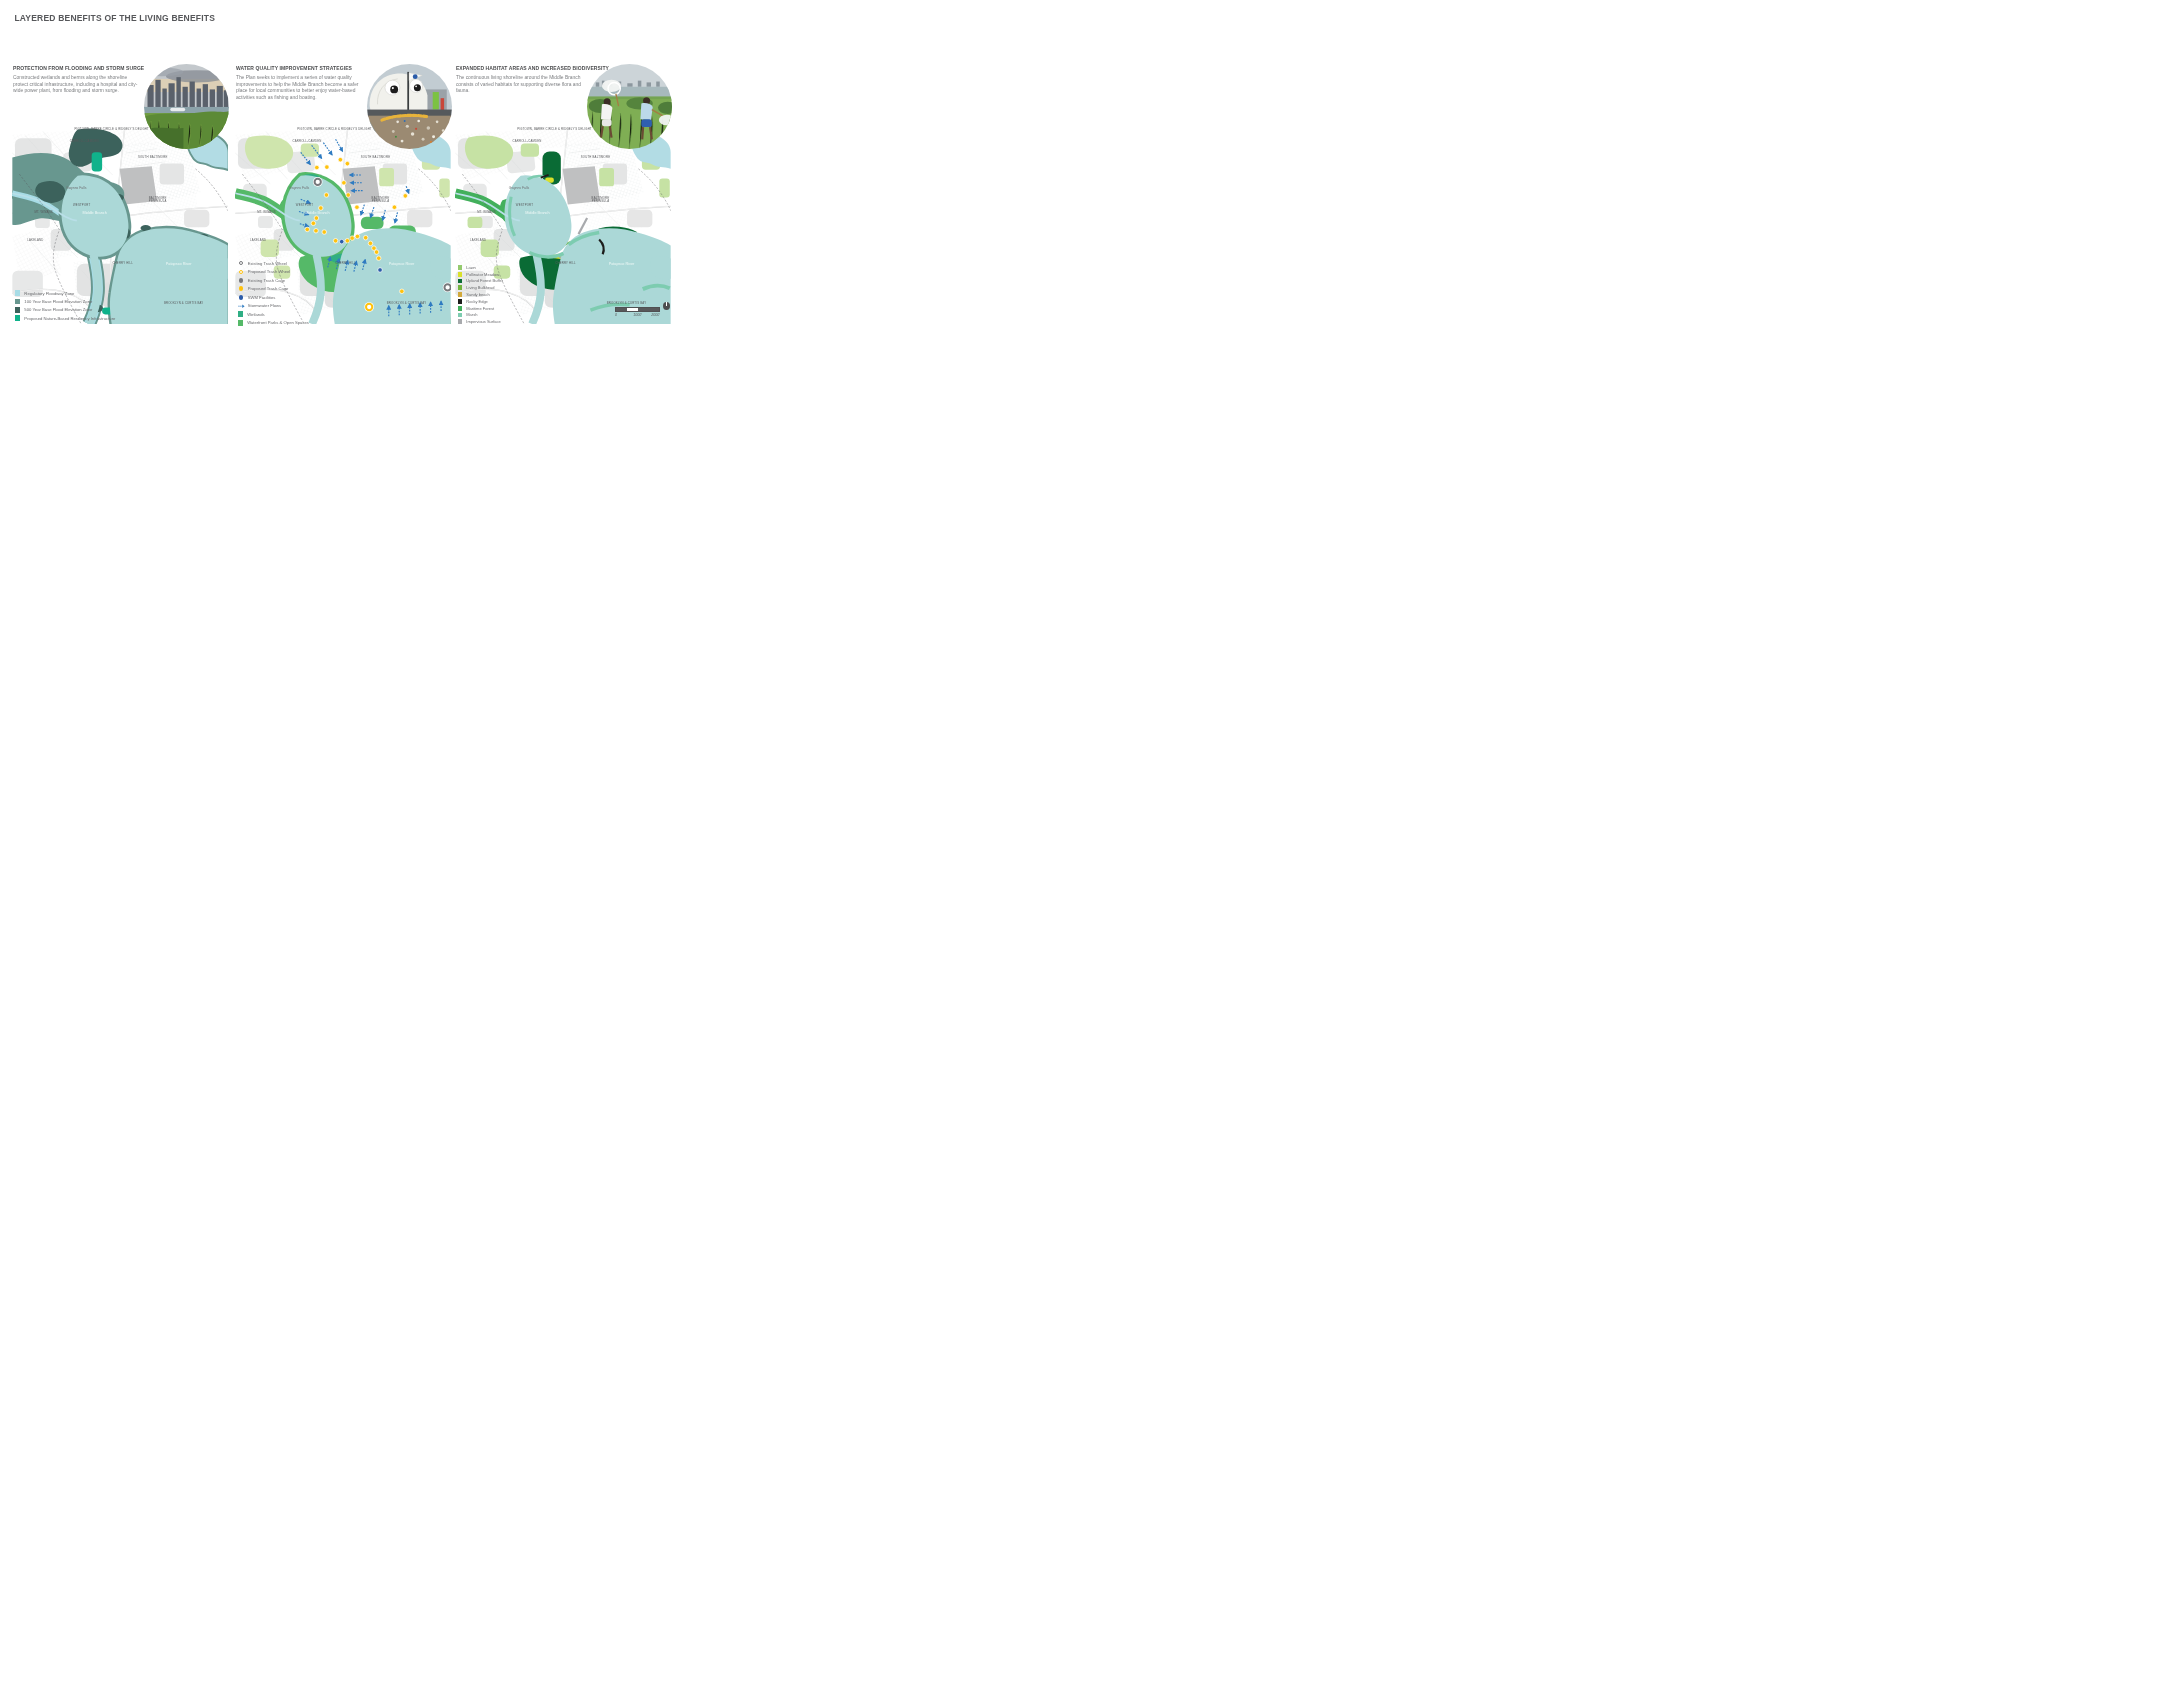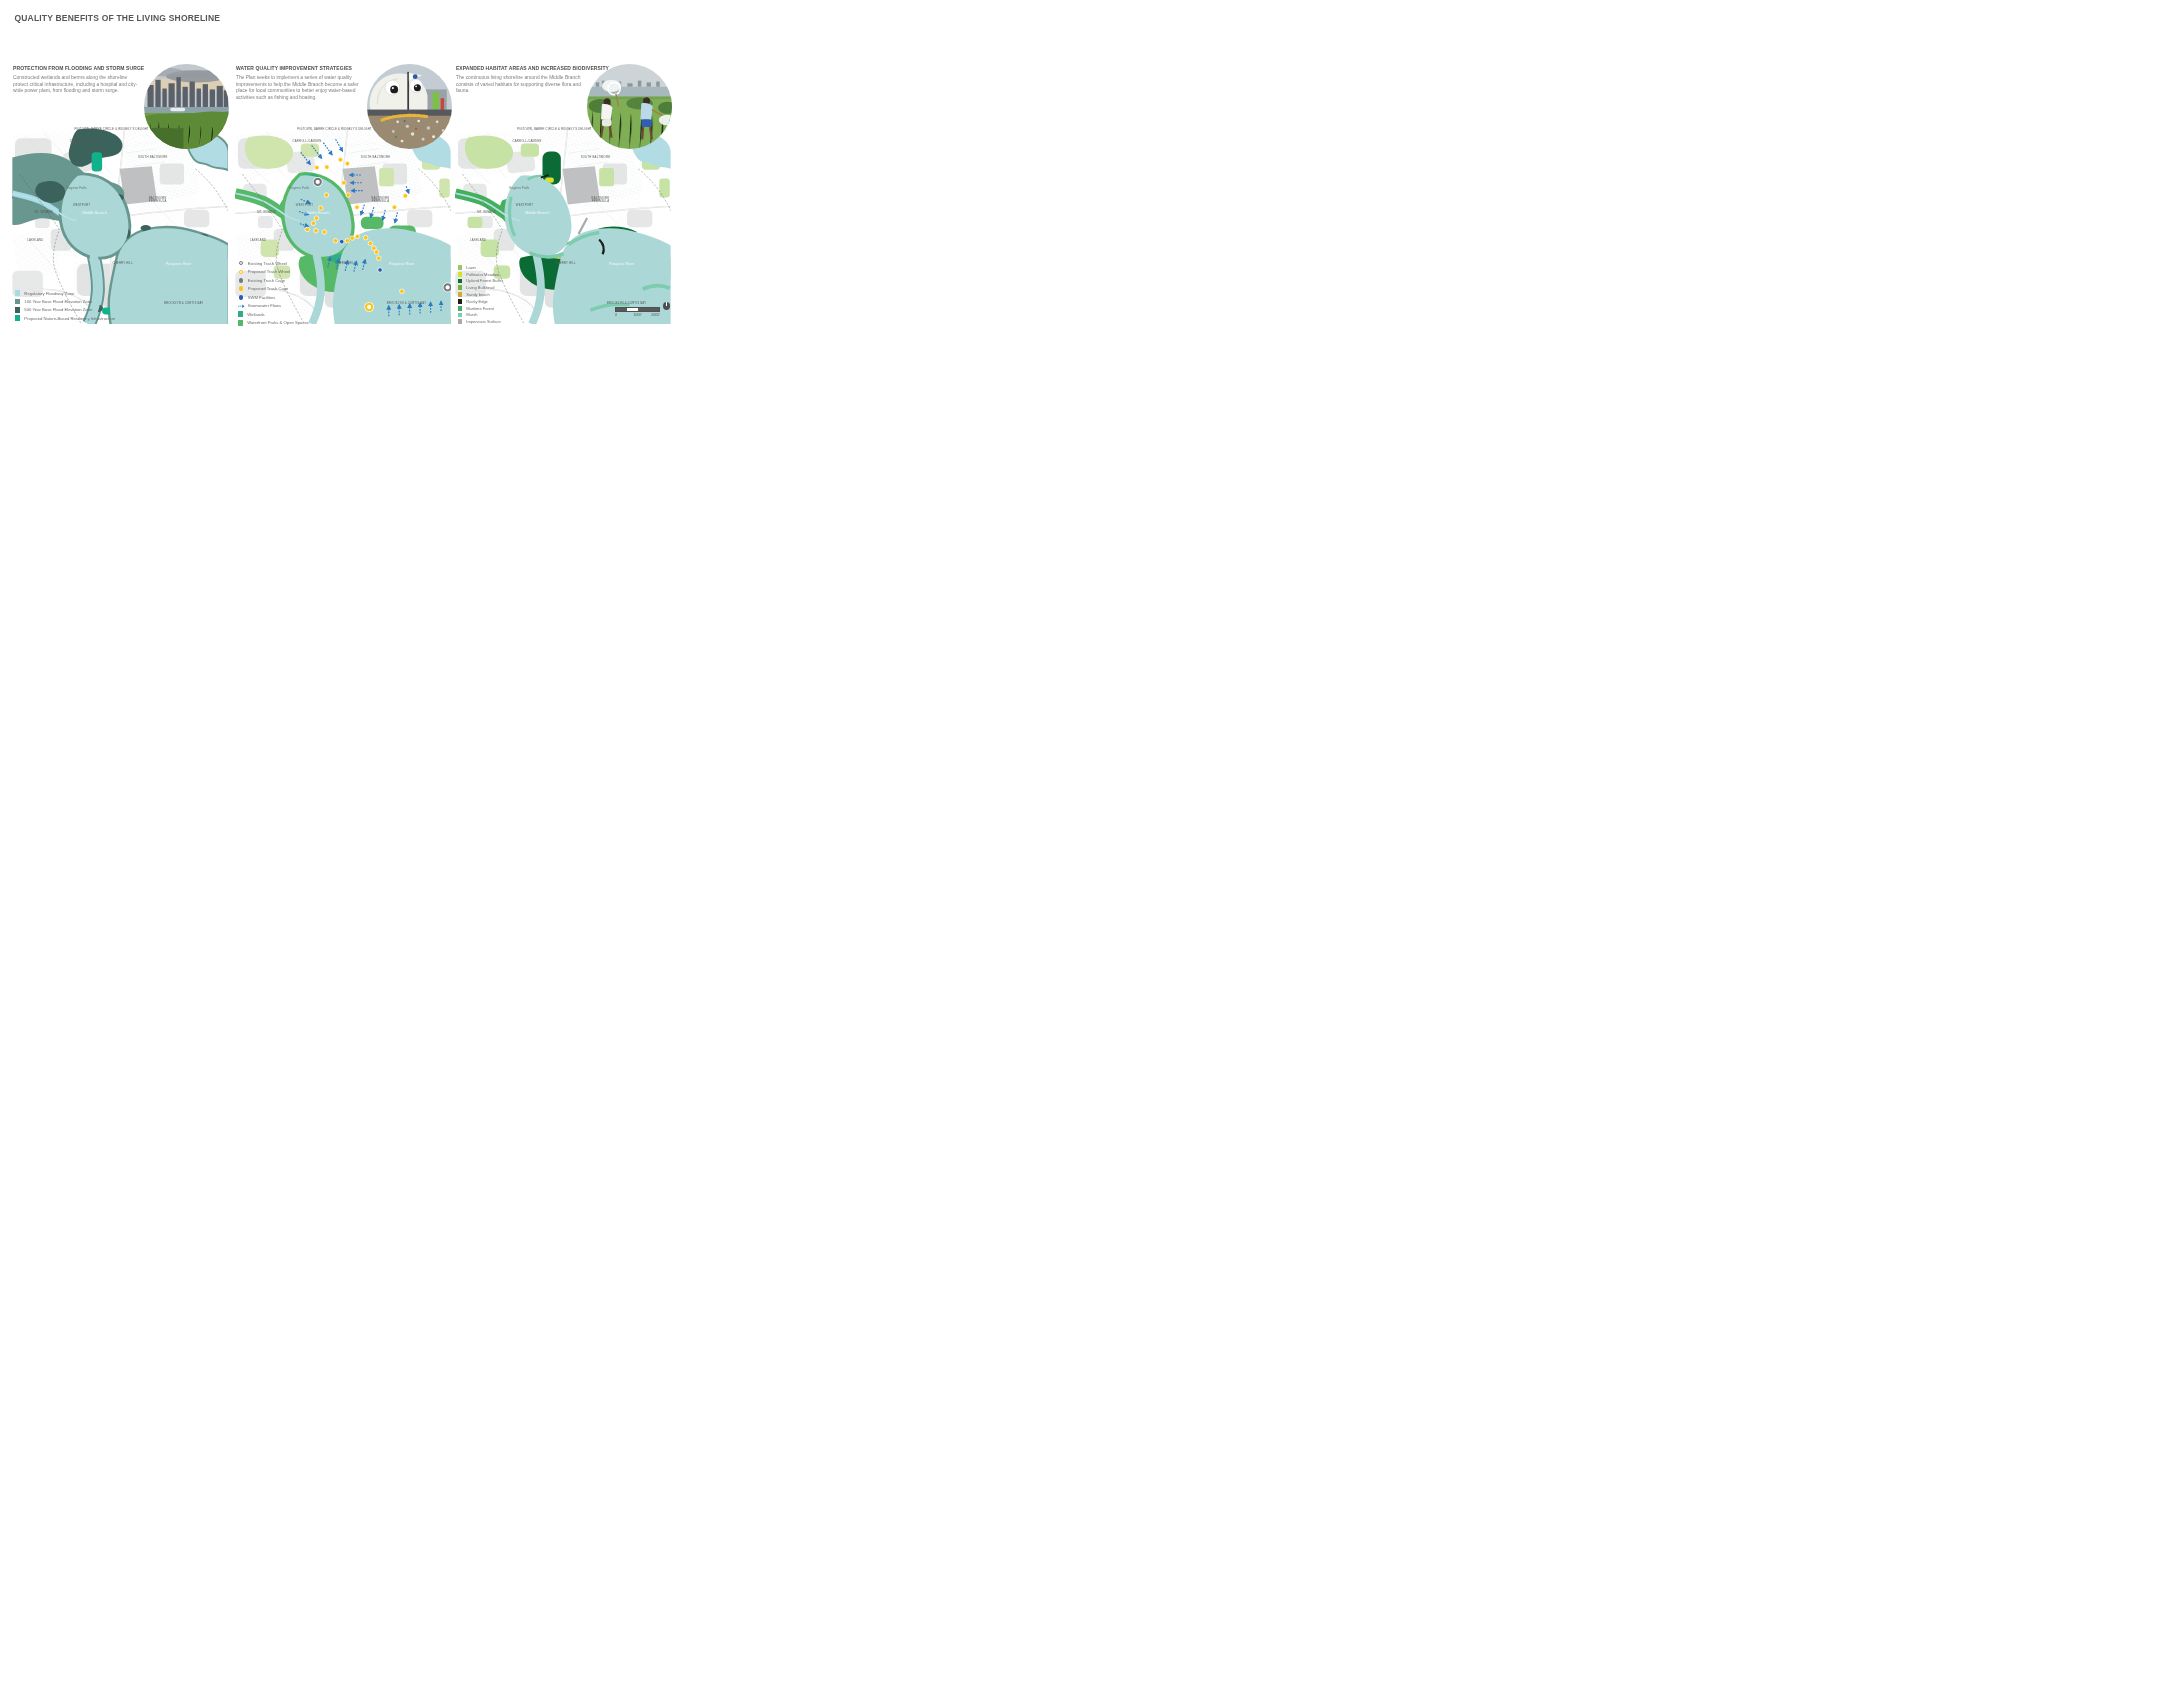--- a/index.html
+++ b/index.html
@@ -125,21 +125,21 @@
       <path d="M246,96 L320,90 L332,170 L258,178 Z" fill="#bfc0c1"></path>
     </g>
     <g id="gmBoundary" fill="none" stroke="#55565a" stroke-width="0.9" stroke-dasharray="5 3.5">
       <path d="M16,108 C48,150 80,190 108,236 C96,268 88,300 100,334 C112,368 136,412 158,452"></path>
       <path d="M420,96 C442,114 462,136 478,162 C486,174 492,186 494,192"></path>
     </g>
   </defs>
 </svg>
 
 <div class="page">
-  <div class="page-title">QUALITY BENEFITS OF THE LIVING SHORELINE</div>
+  <div class="page-title">LAYERED BENEFITS OF THE LIVING BENEFITS</div>
 
   <div class="panel" id="panel-1">
     <div class="sec-heading">PROTECTION FROM FLOODING AND STORM SURGE</div>
     <div class="sec-body">Constructed wetlands and berms along the shoreline protect critical infrastructure, including a hospital and city-wide power plant, from flooding and storm surge.</div>
 
     <div class="photo">
       <svg width="85" height="85" viewBox="0 0 194 194">
         <rect width="194" height="100" fill="#c3c8cc"></rect>
         <rect y="34" width="194" height="30" fill="#dccfb6"></rect>
         <ellipse cx="120" cy="28" rx="70" ry="14" fill="#8a8e96" opacity=".8"></ellipse>

